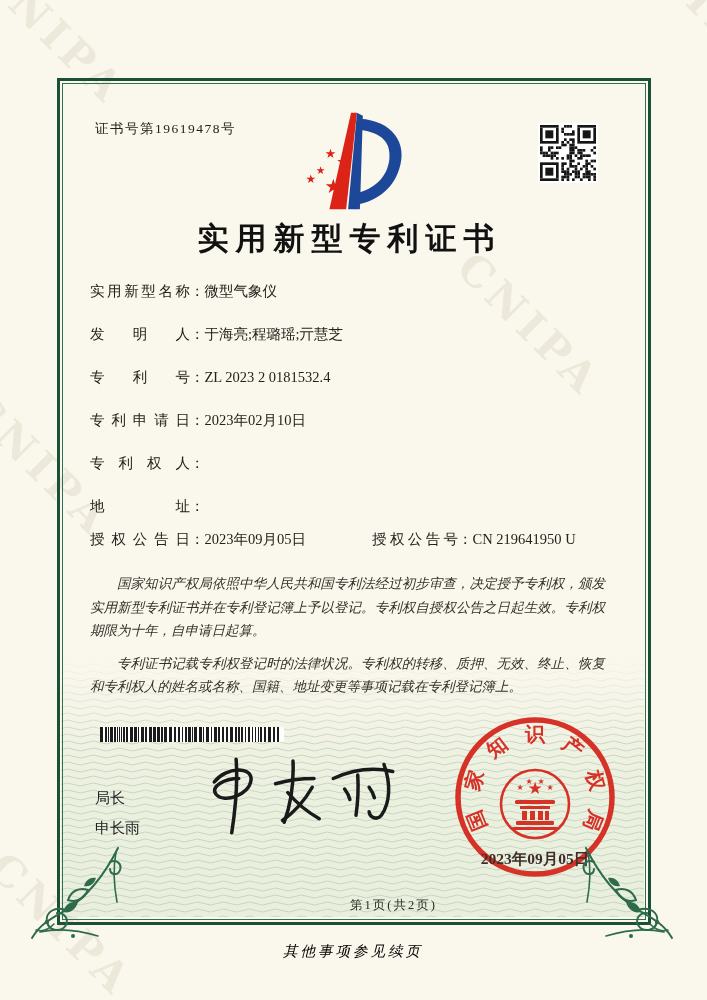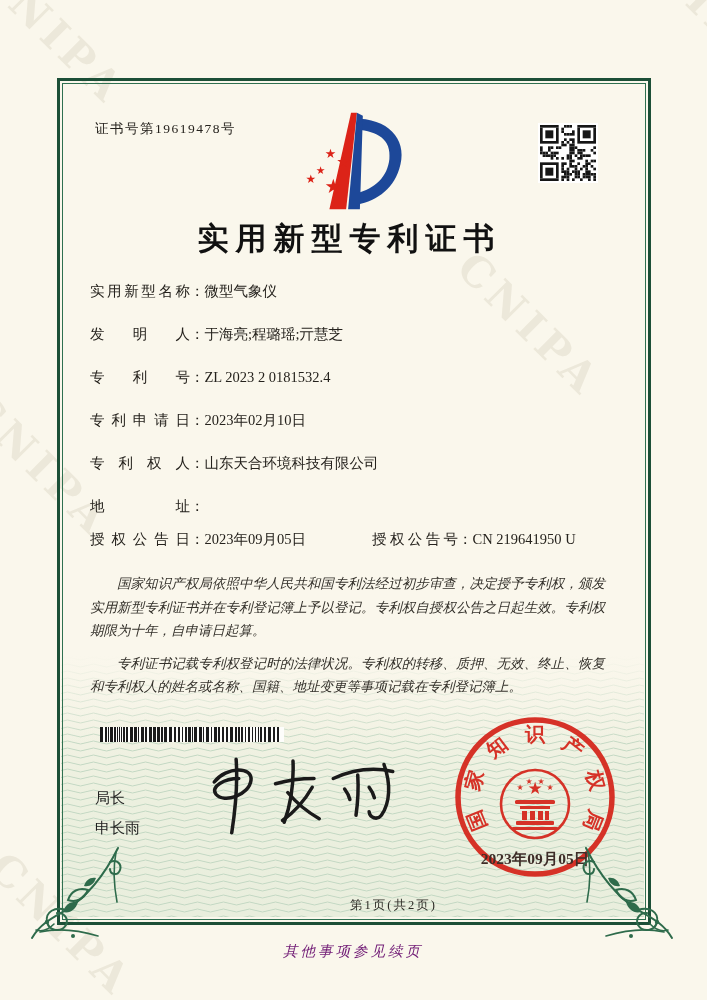--- a/index.html
+++ b/index.html
@@ -93,21 +93,21 @@
 
   .signer{position:absolute;left:95px;top:783px;font-size:15px;line-height:30px;
     font-family:"Liberation Sans","DejaVu Sans",sans-serif;color:#1d1d1d;}
   .sig{position:absolute;left:195px;top:750px;width:210px;height:92px;}
 
   .seal{position:absolute;left:450px;top:712px;width:170px;height:170px;opacity:0.95;}
 
   .page-no{position:absolute;left:0;top:897px;width:707px;text-align:center;
     font-size:12.5px;letter-spacing:2px;color:#2c2a25;padding-left:40px;}
   .cont-note{position:absolute;left:353px;top:942px;transform:translateX(-50%);
-    font-size:14.5px;font-style:italic;letter-spacing:3px;color:#701a75;}
+    font-size:14.5px;font-style:italic;letter-spacing:3px;color:#000000;}
 </style>
 </head>
 <body>
 
 <div class="sheet">
 
   <div class="wm wm1">CNIPA</div>
   <div class="wm wm2">CNIPA</div>
   <div class="wm wm3">CNIPA</div>
   <div class="wm wm4">CNIPA</div>
@@ -341,21 +341,20 @@
           <span class="fvalue">ZL 2023 2 0181532.4</span>
       </div>
       <div class="frow">
         <span class="flabel">专利申请日</span>
           <span class="fcolon">：</span>
           <span class="fvalue">2023年02月10日</span>
       </div>
       <div class="frow">
         <span class="flabel">专利权人</span>
           <span class="fcolon">：</span>
-          <span class="fvalue">山东天合环境科技有限公司</span>
       </div>
       <div class="frow addr">
         <span class="flabel">地址</span>
           <span class="fcolon">：</span>
       </div>
       <div class="frow">
         <span class="flabel">授权公告日</span>
           <span class="fcolon">：</span>
           <span class="fvalue">2023年09月05日</span>
         <span class="grant2">

